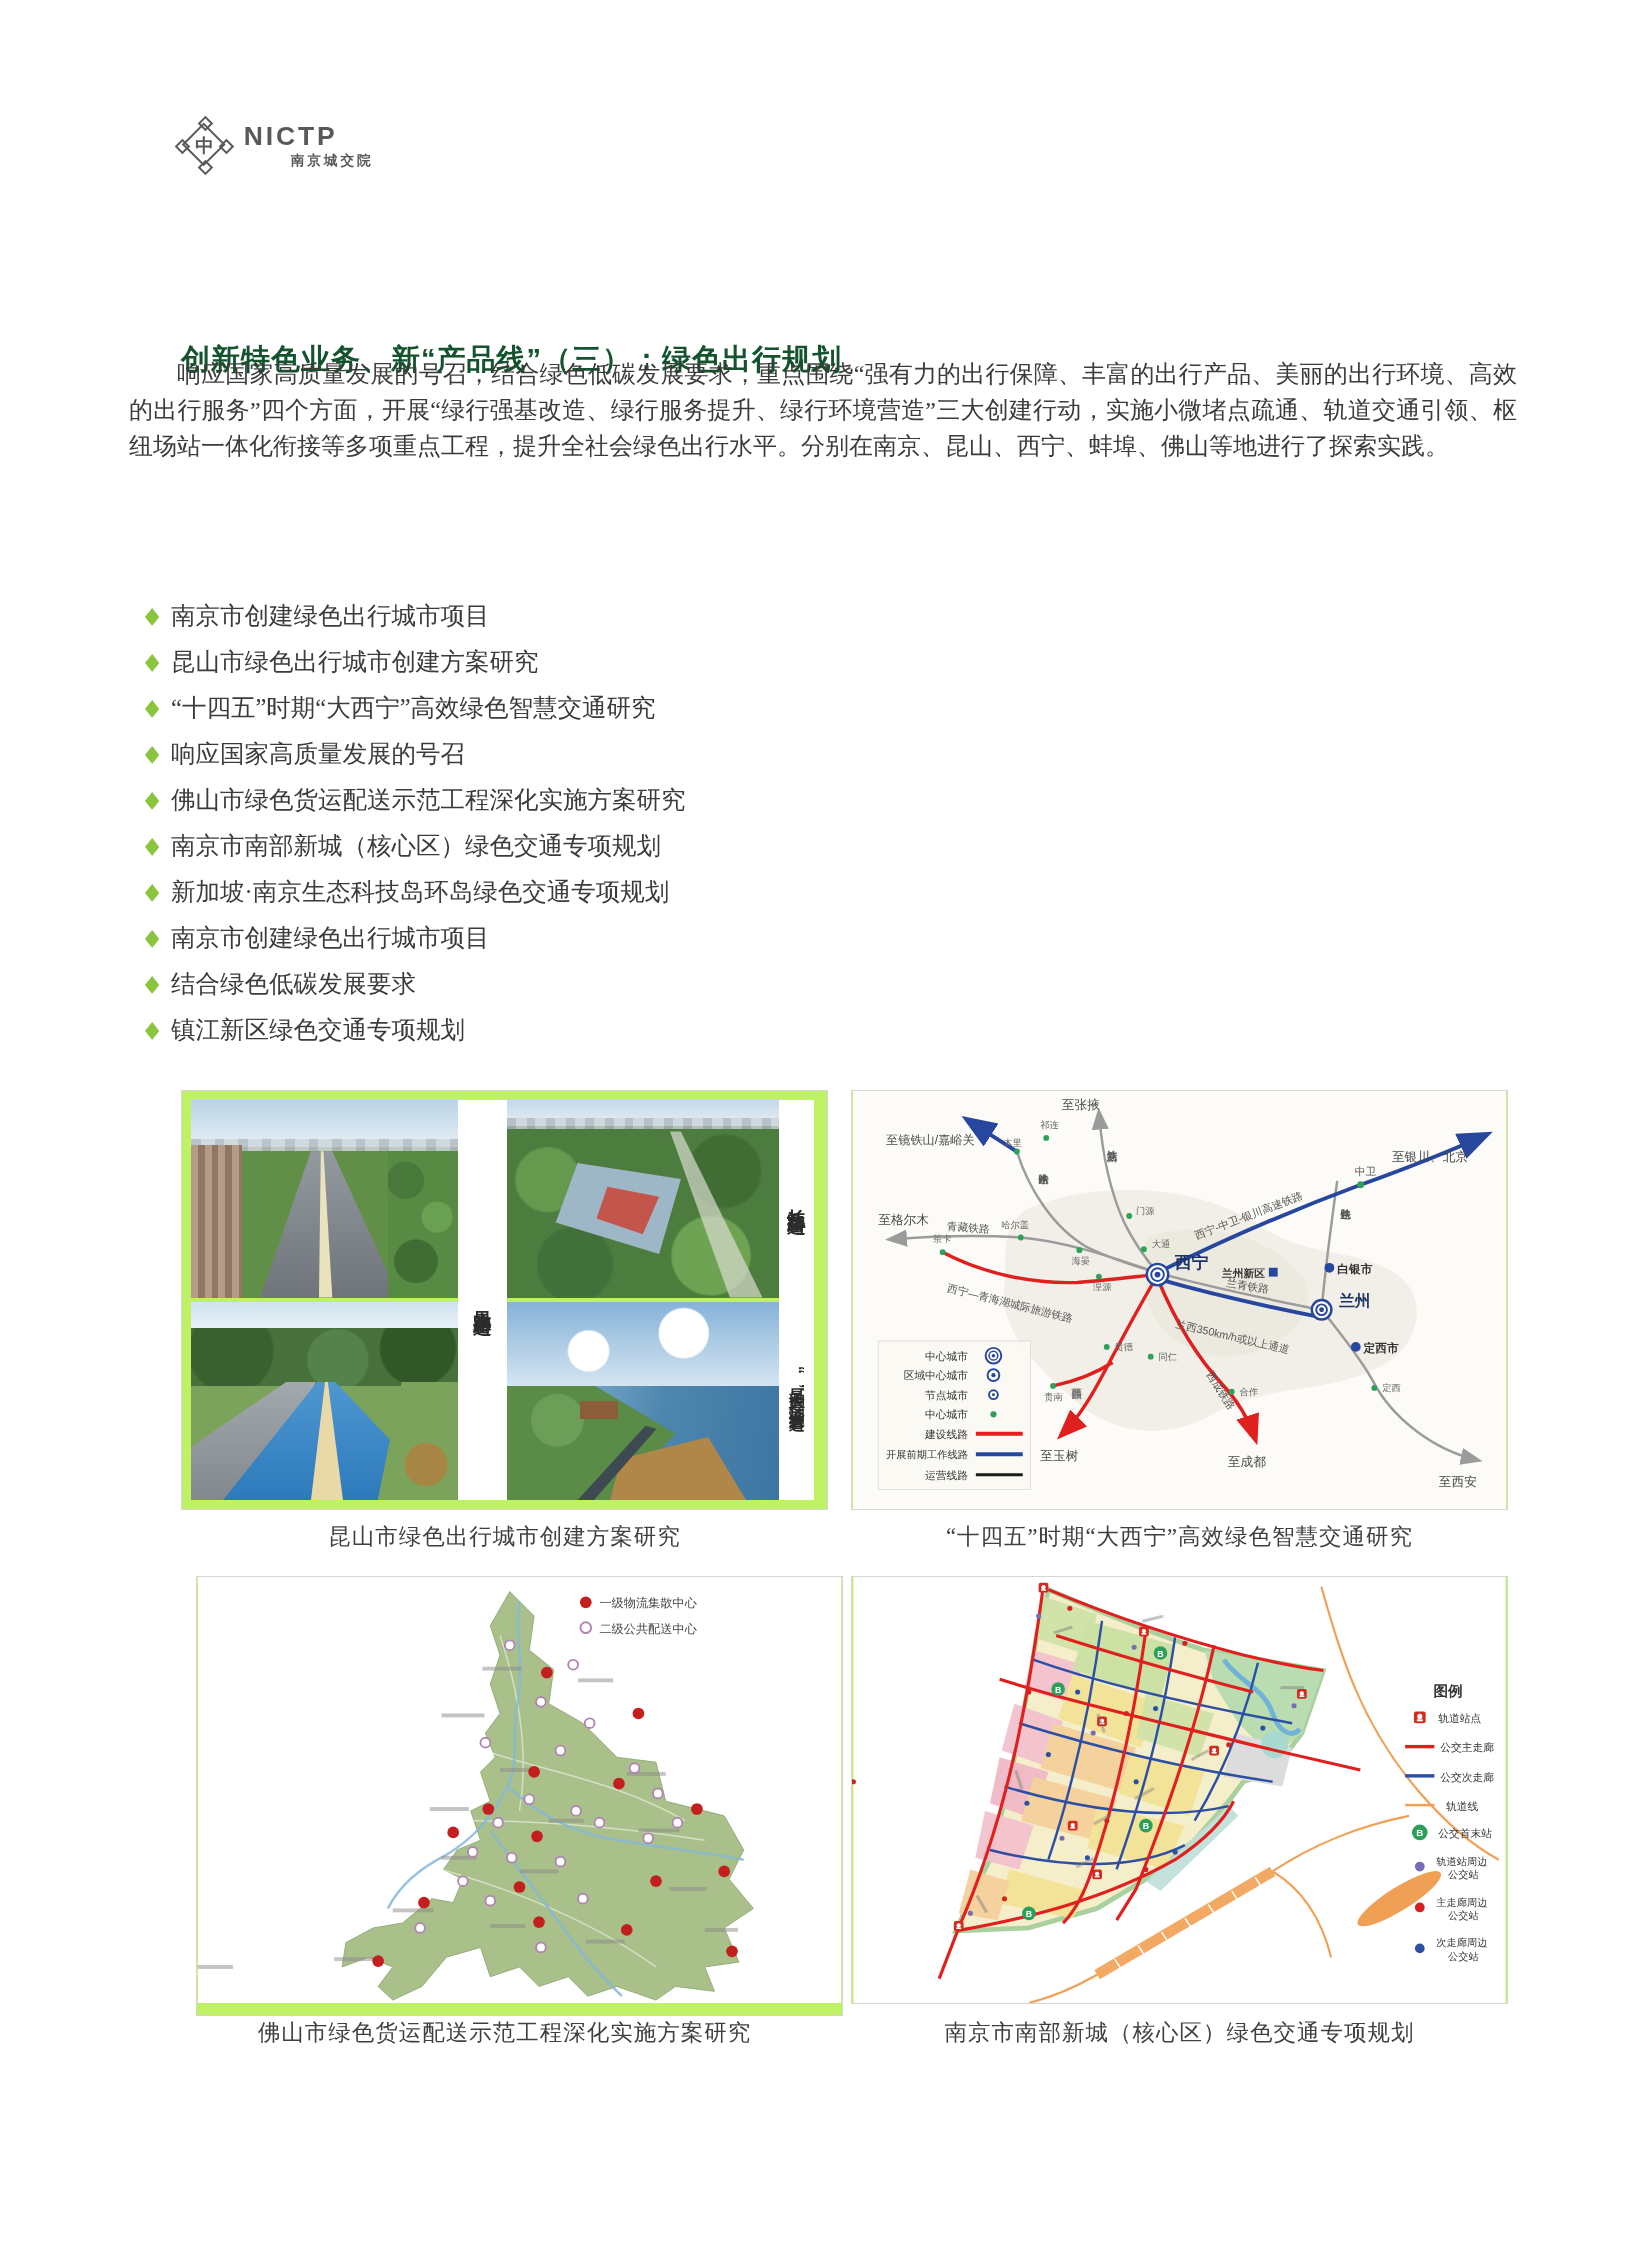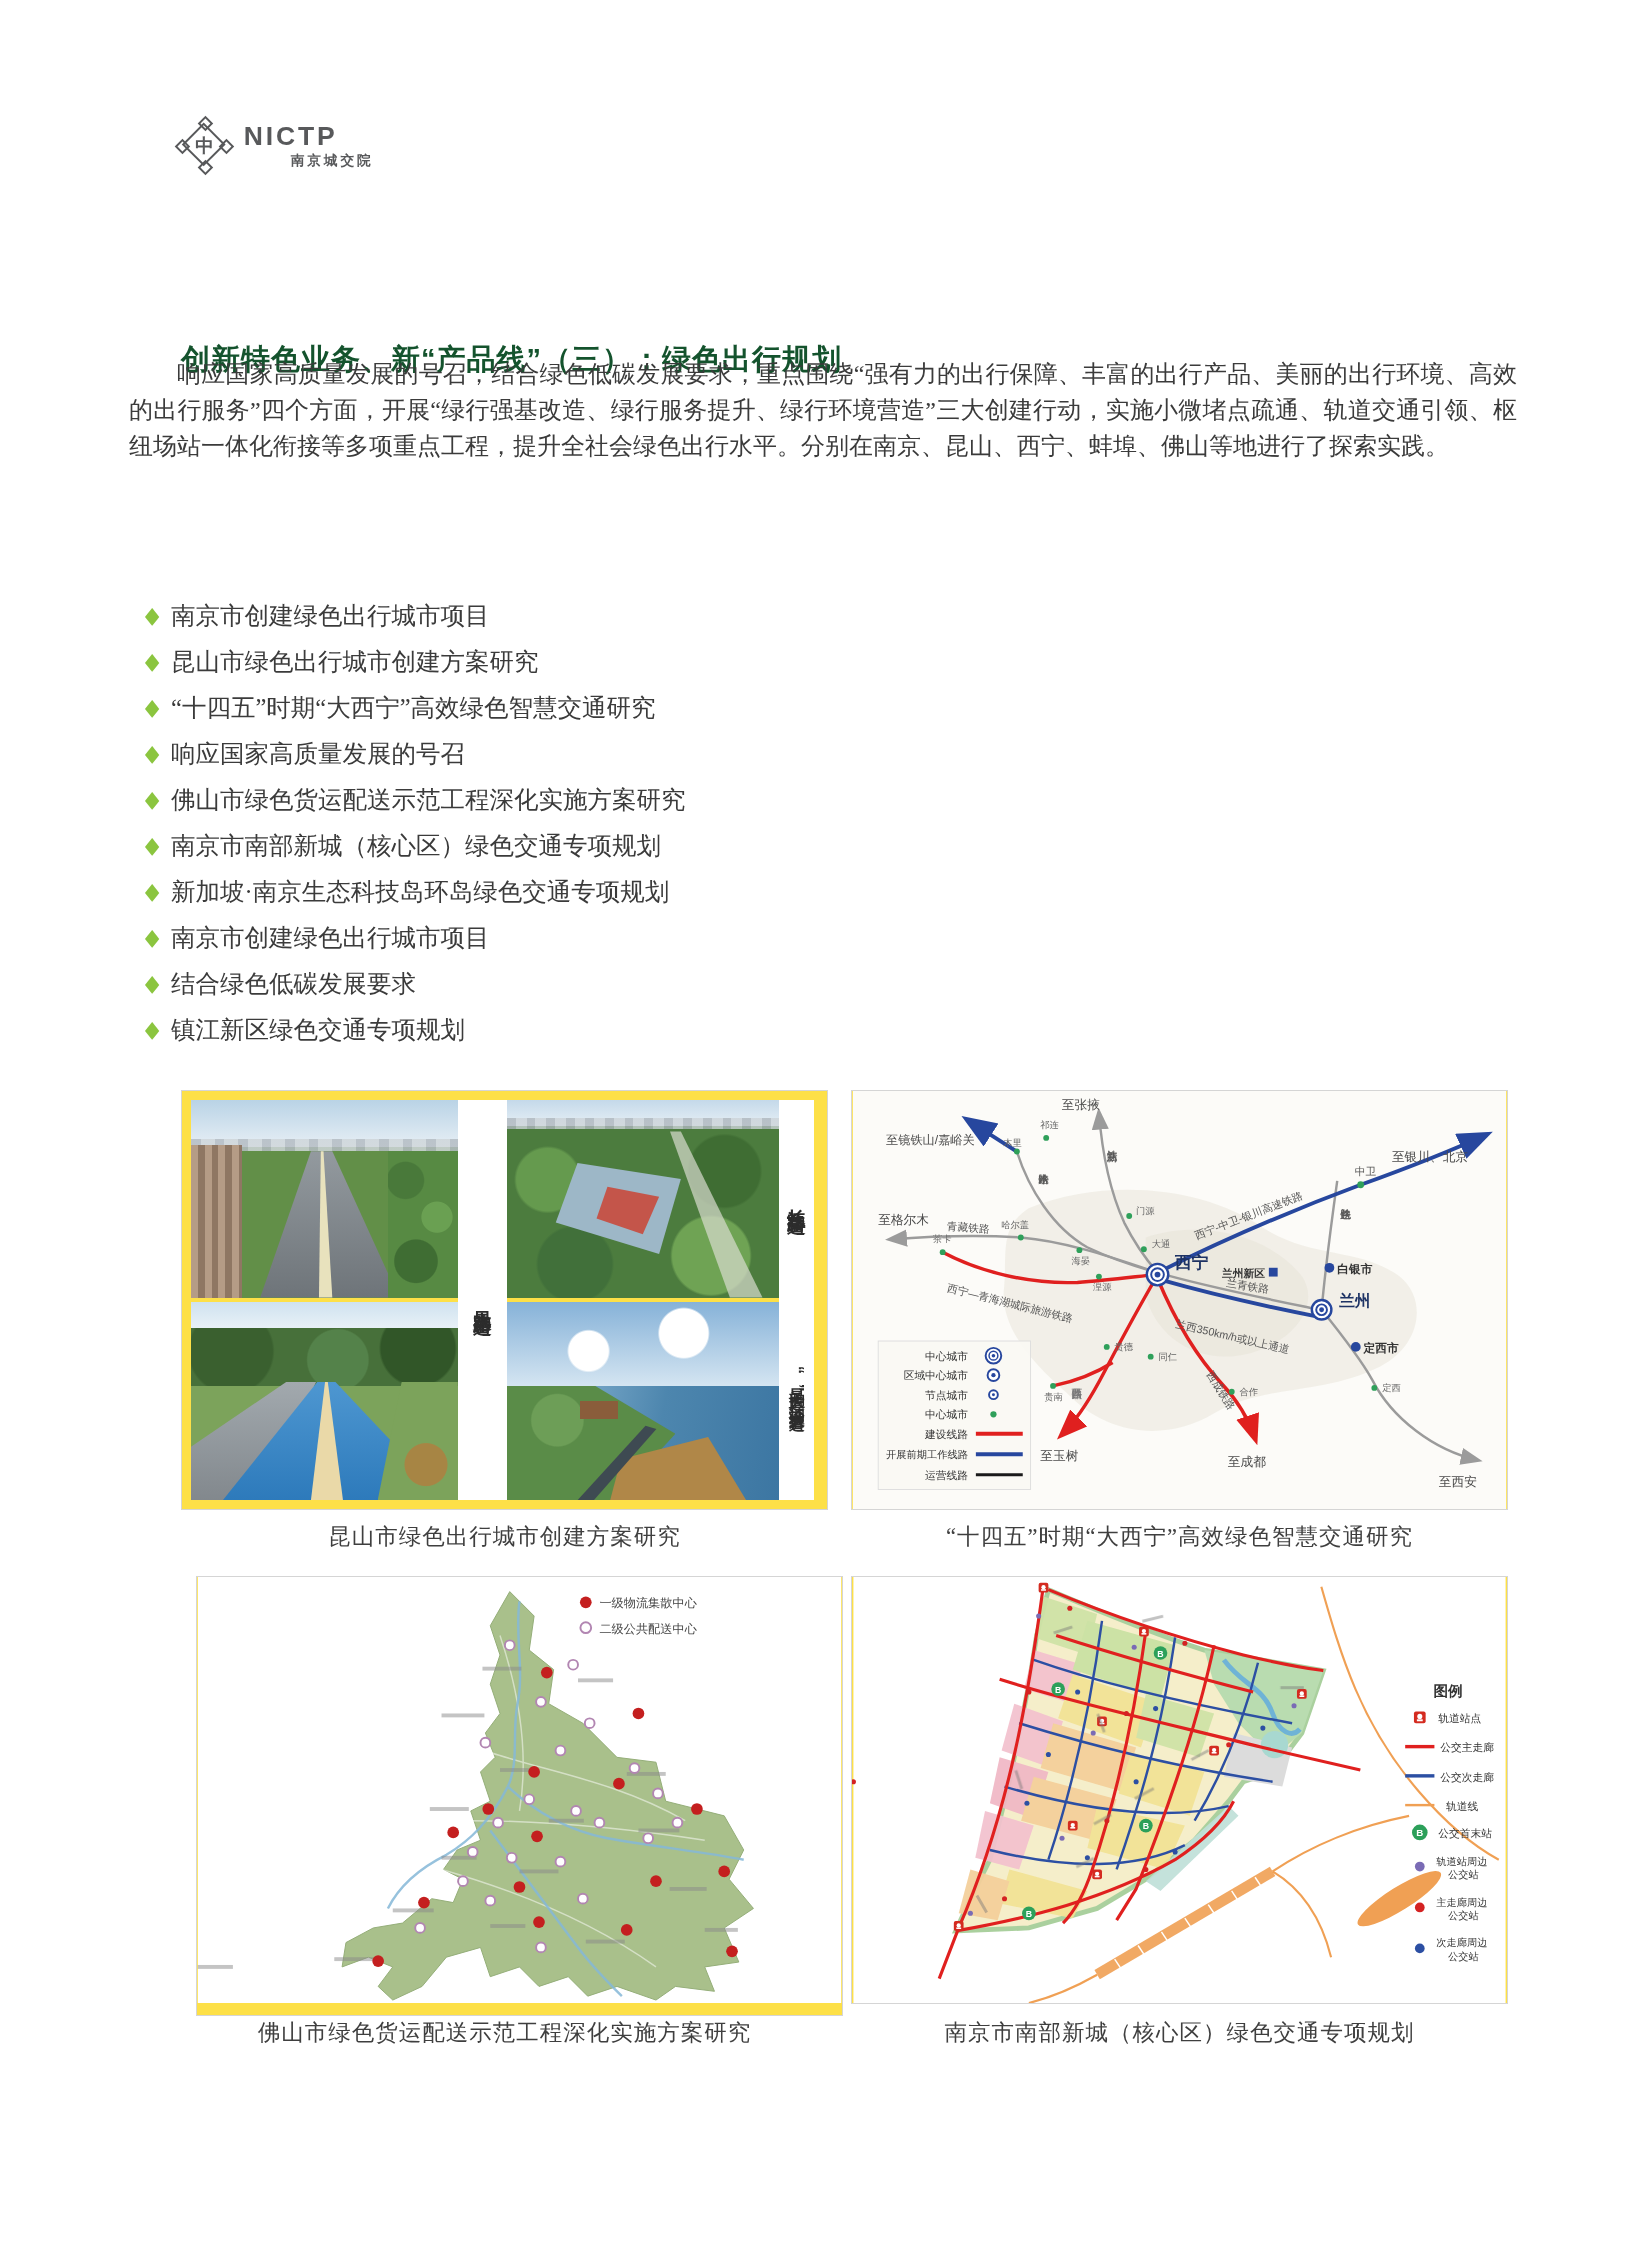--- a/index.html
+++ b/index.html
@@ -19,21 +19,21 @@
   .logo-cn{font-family:"Liberation Sans","DejaVu Sans",sans-serif;font-weight:700;font-size:13.7px;letter-spacing:2.9px;color:#58595b;margin-top:4.9px;padding-left:47px;}
   
   .heading{position:absolute;left:181px;top:308px;font-family:"Liberation Sans","DejaVu Sans",sans-serif;
            font-weight:800;font-size:29px;letter-spacing:1px;color:#14532d;margin-top:32px;}
   .intro{position:absolute;left:129px;top:356px;width:1388px;font-size:24px;line-height:36px;
          text-align:justify;text-indent:2em;color:#3b3b3b;}
   .plist{position:absolute;left:145px;top:592px;list-style:none;margin:0;padding:0;}
   .plist li{height:46px;display:flex;align-items:center;font-size:24.5px;color:#3b3b3b;}
   .dia{color:#8bc53f;font-size:18.6px;margin-right:11.8px;transform:scaleY(1.25);display:inline-block;}
   
-  .panel{position:absolute;background:#fde047;border:1px solid #d5d5d5;box-sizing:border-box;}
+  .panel{position:absolute;background:#bef264;border:1px solid #d5d5d5;box-sizing:border-box;}
   .caption{position:absolute;text-align:center;font-size:22.5px;color:#3f3f3f;letter-spacing:1px;}
   
   .collage{display:flex;width:100%;height:100%;padding:8.8px;box-sizing:border-box;gap:0;}
   .colL{width:267px;display:flex;flex-direction:column;gap:4.9px;}
   .colR{width:272px;display:flex;flex-direction:column;gap:4.9px;}
   .stripV{display:flex;flex-direction:column;align-items:center;background:#fff;}
   .strip-mid{width:49px;justify-content:center;}
   .strip-right{width:35px;justify-content:space-around;padding:13.7px 0;}
   .vlabel{writing-mode:vertical-rl;font-family:"Liberation Sans","DejaVu Sans",sans-serif;
           font-weight:700;color:#2c2c2c;letter-spacing:2px;}

